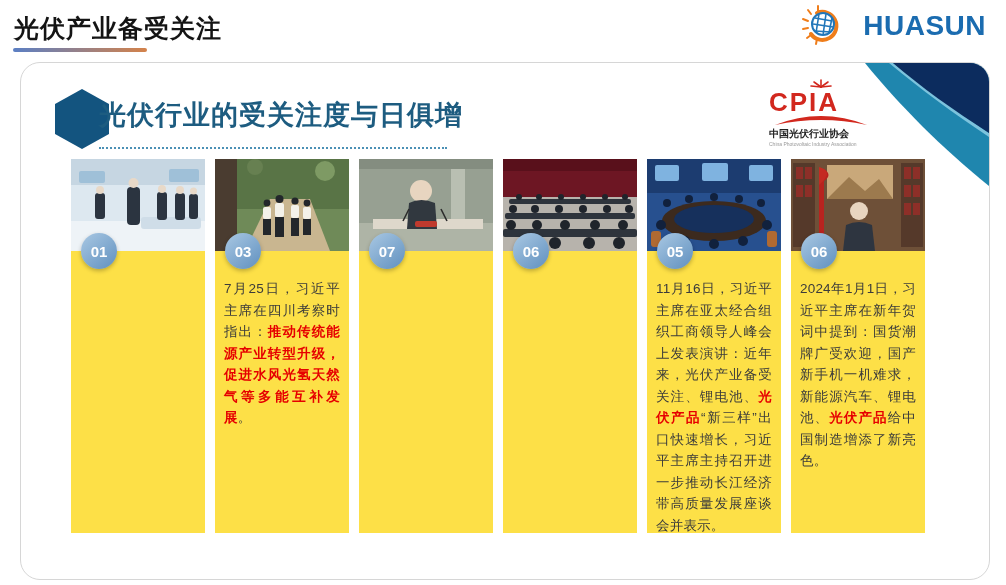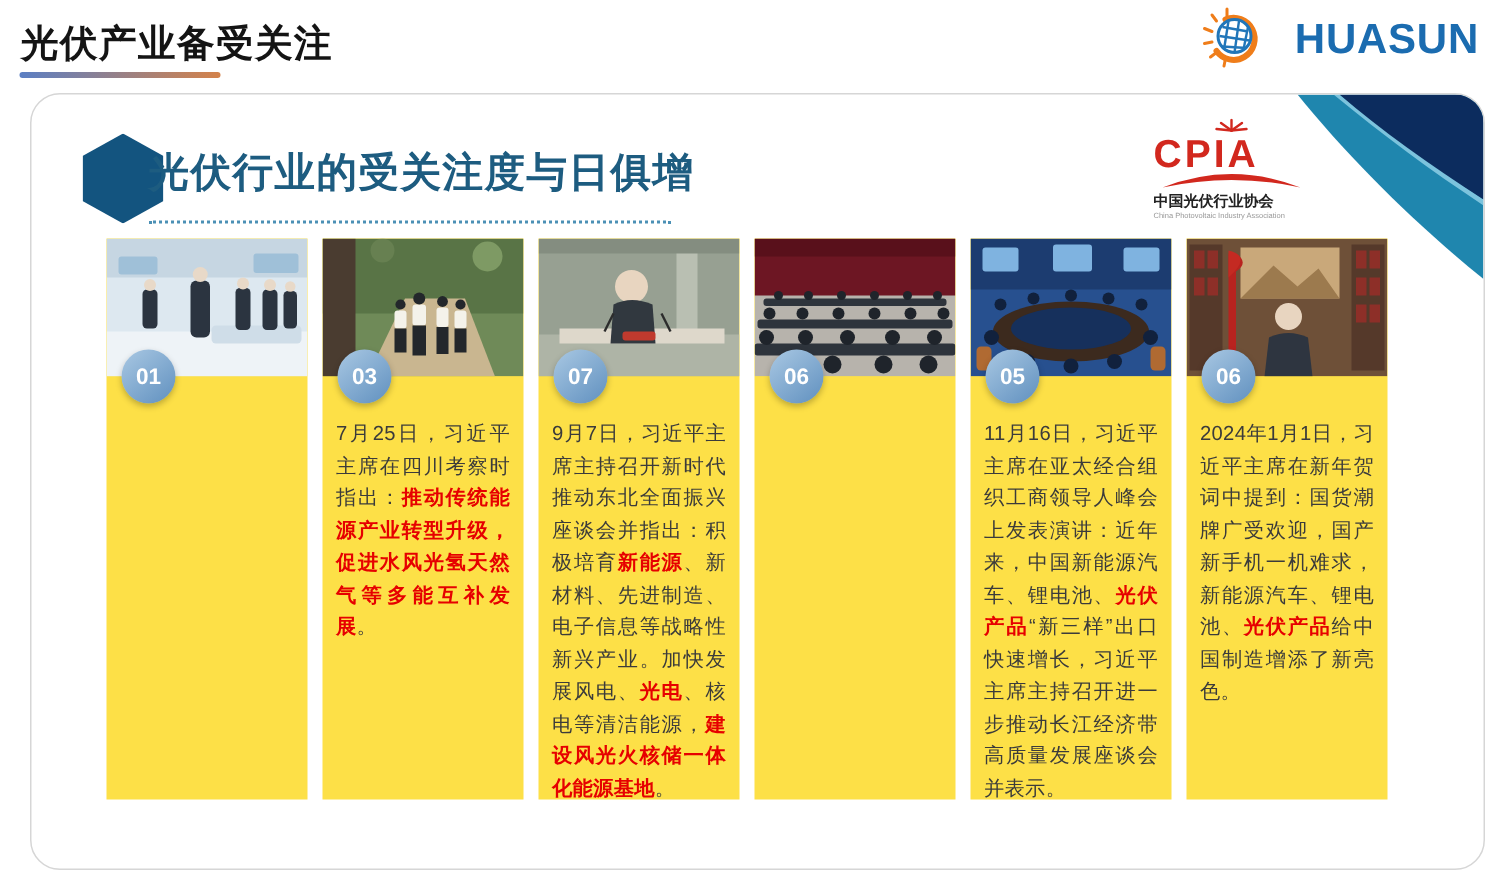--- a/index.html
+++ b/index.html
@@ -172,21 +172,20 @@
             <rect x="14" y="60" width="110" height="10" fill="#ded8cb"></rect>
             <circle cx="62" cy="32" r="11" fill="#e8d5c0"></circle>
             <path d="M48,70 L50,44 Q62,38 76,44 L78,70 Z" fill="#31383f"></path>
             <rect x="56" y="62" width="22" height="6" rx="2" fill="#c03a2e"></rect>
             <line x1="44" y1="62" x2="50" y2="50" stroke="#2c2c2c" stroke-width="1.6"></line>
             <line x1="88" y1="62" x2="82" y2="50" stroke="#2c2c2c" stroke-width="1.6"></line>
             <rect x="0" y="0" width="134" height="10" fill="#848d80"></rect>
           </svg>
         </div>
         <div class="badge">07</div>
-        <div class="coltext"><span>9月7日，习近平主席主持召开新时代推动东北全面振兴座谈会并指出：积极培育</span><span class="hl">新能源</span><span>、新材料、先进制造、电子信息等战略性新兴产业。加快发展风电、</span><span class="hl">光电</span><span>、核电等清洁能源，</span><span class="hl">建设风光火核储一体化能源基地</span><span>。</span></div>
       </div>
 
       <div class="column">
         <div class="photo">
           <svg width="134" height="92" viewBox="0 0 134 92">
             <rect width="134" height="92" fill="#b7b3ac"></rect>
             <rect x="0" y="0" width="134" height="38" fill="#6d1623"></rect>
             <rect x="0" y="0" width="134" height="12" fill="#59101b"></rect>
             <g fill="#2e343c">
               <rect x="6" y="40" width="122" height="5" rx="2"></rect>
@@ -245,21 +244,21 @@
                 <circle cx="67" cy="85" r="5"></circle>
                 <circle cx="96" cy="82" r="5"></circle>
             </g>
             <g fill="#b06a32">
               <rect x="4" y="72" width="10" height="16" rx="3"></rect>
               <rect x="120" y="72" width="10" height="16" rx="3"></rect>
             </g>
           </svg>
         </div>
         <div class="badge">05</div>
-        <div class="coltext"><span>11月16日，习近平主席在亚太经合组织工商领导人峰会上发表演讲：近年来，中国新能源汽车、锂电池、</span><span class="hl">光伏产品</span><span>“新三样”出口快速增长，习近平主席主持召开进一步推动长江经济带高质量发展座谈会并表示。</span></div>
+        <div class="coltext"><span>11月16日，习近平主席在亚太经合组织工商领导人峰会上发表演讲：近年来，光伏产业备受关注、锂电池、</span><span class="hl">光伏产品</span><span>“新三样”出口快速增长，习近平主席主持召开进一步推动长江经济带高质量发展座谈会并表示。</span></div>
       </div>
 
       <div class="column">
         <div class="photo">
           <svg width="134" height="92" viewBox="0 0 134 92">
             <rect width="134" height="92" fill="#6e5038"></rect>
             <g fill="#55392a">
               <rect x="2" y="4" width="22" height="84"></rect>
               <rect x="110" y="4" width="22" height="84"></rect>
             </g>

